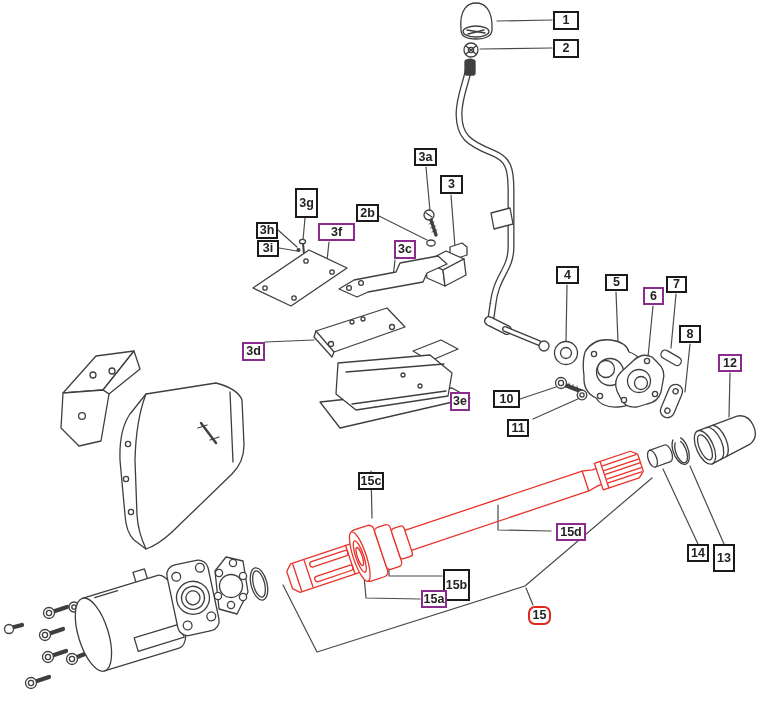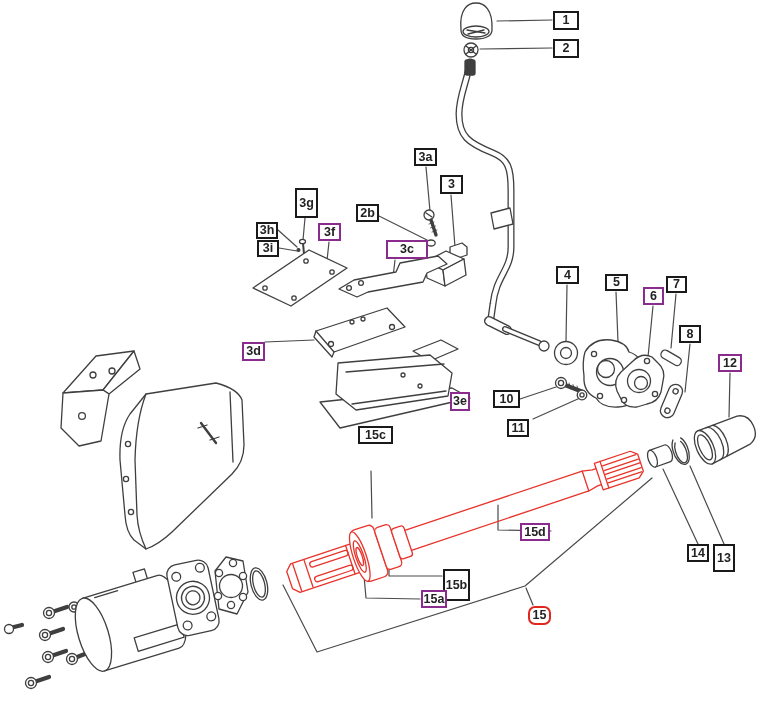--- a/index.html
+++ b/index.html
@@ -318,33 +318,33 @@
 </svg>
 
   <div class="callout" style="left:553px;top:11px;width:26px;height:19px">1</div>
   <div class="callout" style="left:553px;top:39px;width:26px;height:19px">2</div>
   <div class="callout" style="left:414px;top:148px;width:23px;height:18px">3a</div>
   <div class="callout" style="left:440px;top:175px;width:23px;height:19px">3</div>
   <div class="callout" style="left:356px;top:204px;width:23px;height:18px">2b</div>
   <div class="callout" style="left:295px;top:188px;width:23px;height:30px">3g</div>
   <div class="callout" style="left:256px;top:222px;width:22px;height:17px">3h</div>
   <div class="callout" style="left:257px;top:240px;width:22px;height:17px">3i</div>
-  <div class="callout purple" style="left:318px;top:223px;width:23px;height:18px">3f</div>
-  <div class="callout purple" style="left:386px;top:240px;width:42px;height:19px">3c</div>
+  <div class="callout purple" style="left:318px;top:223px;width:37px;height:18px">3f</div>
+  <div class="callout purple" style="left:394px;top:240px;width:22px;height:19px">3c</div>
   <div class="callout purple" style="left:242px;top:342px;width:23px;height:19px">3d</div>
   <div class="callout purple" style="left:450px;top:392px;width:20px;height:19px">3e</div>
   <div class="callout" style="left:556px;top:266px;width:23px;height:18px">4</div>
   <div class="callout" style="left:605px;top:274px;width:23px;height:17px">5</div>
   <div class="callout purple" style="left:643px;top:287px;width:21px;height:18px">6</div>
   <div class="callout" style="left:666px;top:276px;width:21px;height:17px">7</div>
   <div class="callout" style="left:679px;top:325px;width:22px;height:18px">8</div>
   <div class="callout" style="left:493px;top:390px;width:27px;height:18px">10</div>
   <div class="callout" style="left:507px;top:419px;width:22px;height:18px">11</div>
   <div class="callout purple" style="left:718px;top:354px;width:24px;height:18px">12</div>
   <div class="callout" style="left:713px;top:544px;width:22px;height:28px">13</div>
   <div class="callout" style="left:687px;top:544px;width:22px;height:18px">14</div>
-  <div class="callout" style="left:358px;top:426px;width:35px;height:18px">15c</div>
-  <div class="callout purple" style="left:520px;top:523px;width:30px;height:18px">15d</div>
+  <div class="callout" style="left:358px;top:472px;width:26px;height:18px">15c</div>
+  <div class="callout purple" style="left:556px;top:523px;width:30px;height:18px">15d</div>
   <div class="callout" style="left:443px;top:569px;width:27px;height:32px">15b</div>
   <div class="callout purple" style="left:421px;top:590px;width:26px;height:18px">15a</div>
   <div class="callout red" style="left:528px;top:606px;width:23px;height:19px">15</div>
 
 </div>
 
 </body></html>

